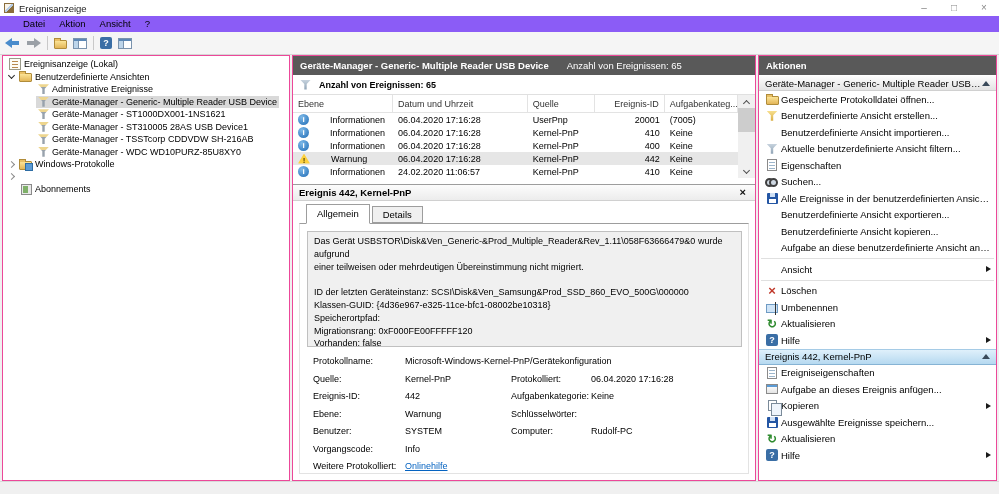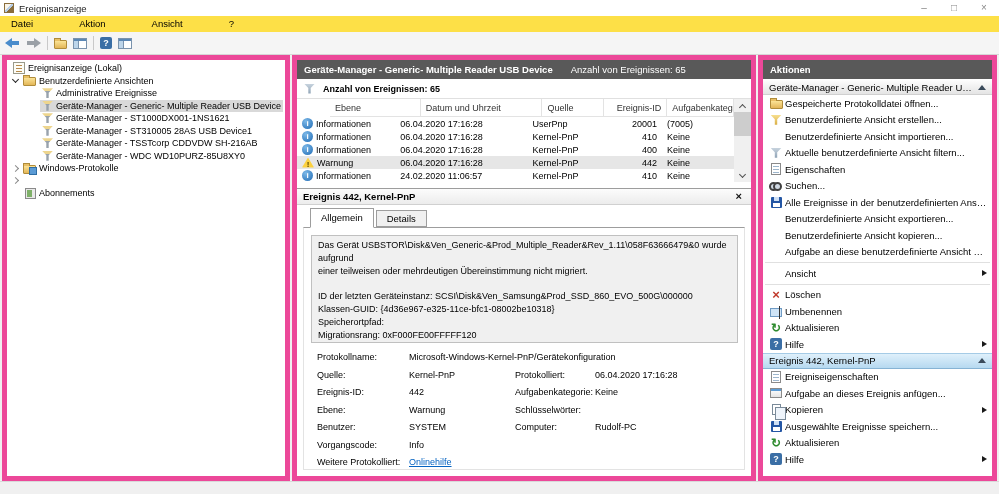--- a/index.html
+++ b/index.html
@@ -12,21 +12,21 @@
     overflow: hidden;
     cursor: default;
   }
   
   .titlebar { height:16px; background:#fff; display:flex; align-items:center; padding-left:4px; gap:5px; }
   .app-icon { width:10px; height:10px; border:1px solid #8a6d3b; background:linear-gradient(135deg,#f7f3ea 40%,#b7cde4 40% 60%,#8a6d3b 60%); flex:0 0 auto; }
   .title-text { font-size:9.5px; color:#222; }
   .win-controls { margin-left:auto; display:flex; height:100%; }
   .win-btn { width:30px; text-align:center; color:#8a8a8a; font-size:10px; line-height:16px; }
   
-  .menubar { height:16px; background:#fde047; display:flex; align-items:center; padding-left:4px;gap:32px; }
+  .menubar { height:16px; background:#8b5cf6; display:flex; align-items:center; padding-left:16px; }
   .menu-item { padding:0 7px; line-height:16px; }
   
   .toolbar { height:23px; background:#f5f5f5; border-bottom:1px solid #d6d6d6; display:flex; align-items:center; padding-left:5px; gap:6px; }
   .tsep { width:1px; height:14px; background:#c9c9c9; }
   .arr { position:relative; width:15px; height:10px; display:inline-block; }
   .arr::before { content:""; position:absolute; left:0; top:0; border-top:5px solid transparent; border-bottom:5px solid transparent; border-right:7px solid var(--c); }
   .arr::after { content:""; position:absolute; left:7px; top:3px; width:7px; height:4px; background:var(--c); }
   .arr.back { --c:#4a8ccc; }
   .arr.fwd { --c:#9aa0a6; transform:scaleX(-1); }
   .i-panel { width:14px; height:11px; border:1px solid #7a93ad; background:#fff; position:relative; display:inline-block; }
@@ -67,41 +67,41 @@
   .i-task::before { content:""; position:absolute; top:0; left:0; right:0; height:2px; background:#5b9bd5; }
   .i-copy { position:relative; width:9px; height:11px; background:#fff; border:1px solid #7a8a99; display:inline-block; }
   .i-copy::before { content:""; position:absolute; left:2px; top:2px; width:9px; height:11px; background:#eef4fb; border:1px solid #7a8a99; }
   .chev { width:5px; height:5px; display:inline-block; border-right:1px solid #8a8a8a; border-bottom:1px solid #8a8a8a; flex:0 0 auto; }
   .chev.col { transform:rotate(-45deg); margin-right:3px; }
   .chev.exp { transform:rotate(45deg); border-color:#262626; margin-right:3px; margin-top:-3px; }
   .tri-up { width:0; height:0; border-left:4px solid transparent; border-right:4px solid transparent; border-bottom:5px solid #3a4a5a; margin-left:auto; }
   .tri-r { width:0; height:0; border-top:3.5px solid transparent; border-bottom:3.5px solid transparent; border-left:5px solid #1a1a1a; margin-left:auto; }
   
   .main { height:426px; display:flex; gap:2px; padding:0 2px; }
-  .pane { background:#fff; border:5px solid #ec4899; }
+  .pane { background:#fff; border:1px solid #ec4899; }
   
   .tree { width:288px; overflow:hidden; padding-top:2px; font-size:9px; }
   .trow { height:12.5px; display:flex; align-items:center; white-space:nowrap; }
   .trow .sel-wrap { display:flex; align-items:center; gap:3px; padding:0 2px; height:100%; }
   .trow.selected .sel-wrap { background:#d9d9d9; }
   .ind0 { padding-left:4px; } .ind1 { padding-left:6px; } .ind1n { padding-left:16px; } .ind2 { padding-left:33px; }
   .tlabel { line-height:12.5px; }
   
   .center { flex:1; display:flex; flex-direction:column; overflow:hidden; }
   .c-header { height:19px; background:#595959; color:#fff; display:flex; align-items:center; padding:0 7px; gap:18px; flex:0 0 auto; }
   .c-header .ttl { font-weight:bold; }
   .filter-row { height:20px; display:flex; align-items:center; gap:8px; padding:0 7px; border-bottom:1px solid #e0e0e0; font-weight:bold; font-size:9px; flex:0 0 auto; }
   .list-area { position:relative; padding-right:17px; font-size:9px; flex:0 0 auto; }
-  .grid-head { height:18px; display:flex; align-items:center; border-bottom:1px solid #e3e3e3; color:#333;margin-left:33px; }
+  .grid-head { height:18px; display:flex; align-items:center; border-bottom:1px solid #e3e3e3; color:#333; }
   .gc { padding:0 5px; border-right:1px solid #e3e3e3; height:100%; display:flex; align-items:center; overflow:hidden; white-space:nowrap; }
   .c-ebene { width:101px; } .c-datum { width:136px; } .c-quelle { width:68px; }
   .c-id { width:70px; justify-content:flex-end; } .c-kat { width:74px; }
   .lrow { height:13px; display:flex; align-items:center; }
   .lrow.selected { background:#e6e6e6; }
-  .lc { padding:0 5px; display:flex; align-items:center; gap:3px; overflow:hidden; white-space:nowrap; height:100%; }
+  .lc { padding:0 5px; display:flex; align-items:center; gap:21px; overflow:hidden; white-space:nowrap; height:100%; }
   .lc.c-id { justify-content:flex-end; }
   .vscroll { position:absolute; top:0; right:0; bottom:0; width:17px; background:#f0f0f0; display:flex; flex-direction:column; align-items:center; }
   .sbtn { height:13px; width:100%; display:flex; align-items:center; justify-content:center; }
   .sbtn .chev { border-color:#505050; }
   .sbtn.up .chev { transform:rotate(-135deg); margin-top:3px; }
   .sbtn.down .chev { transform:rotate(45deg); margin-bottom:2px; }
   .sthumb { width:100%; height:24px; background:#cdcdcd; }
   .sspace { flex:1; }
   .list-fill { height:6px; flex:0 0 auto; }
   

